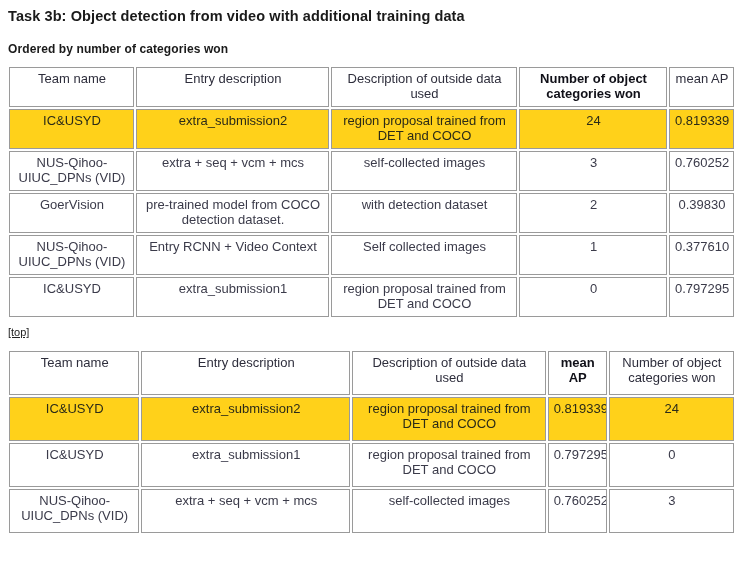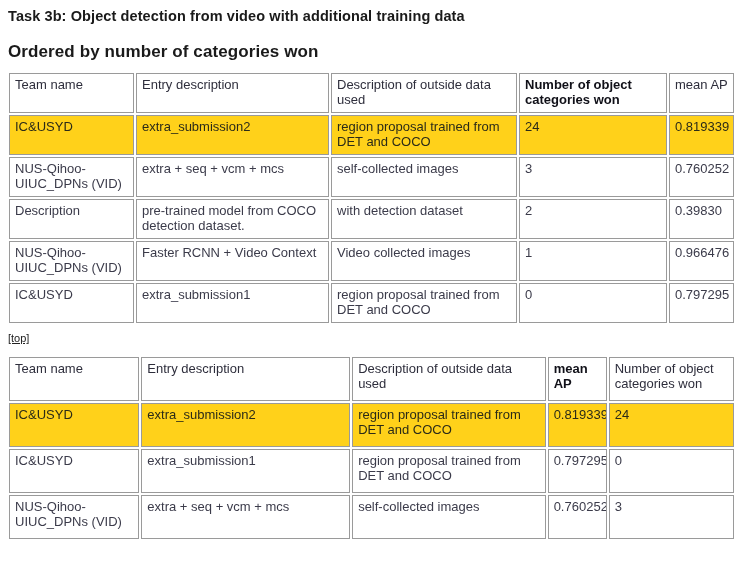--- a/index.html
+++ b/index.html
@@ -20,39 +20,39 @@
     box-sizing: border-box;
   }
   h1.task-title {
     font-size: 14.5px;
     font-weight: bold;
     color: #1a1a1a;
     margin: 2px 0 0 2px;
     letter-spacing: 0.1px;
   }
   .section-label {
-    font-size: 17px;
+    font-size: 12px;
     font-weight: bold;
     color: #1a1a1a;
     margin: 18px 0 0 2px;
     letter-spacing: 0.1px;
   }
   table.lb {
     border-collapse: separate;
     border-spacing: 2px;
     margin: 9px 0 0 1px;
     table-layout: fixed;
     background: #ffffff;
     font-size: 13px;
   }
   table.lb td, table.lb th {
     border: 1px solid #9a9a9a;
     padding: 3px 4px 3px 5px;
     vertical-align: top;
-    text-align: left;
+    text-align: center;
     font-weight: normal;
     font-size: 13px;
     line-height: 15px;
     color: #3b3b4a;
     background: #ffffff;
     overflow: hidden;
     margin-top: 29px;
   }
   table.lb th {
     color: #2e2e3c;
@@ -127,32 +127,32 @@
         <td>0.819339</td>
       </tr>
       <tr>
         <td>NUS-Qihoo-UIUC_DPNs (VID)</td>
         <td>extra + seq + vcm + mcs</td>
         <td>self-collected images</td>
         <td>3</td>
         <td>0.760252</td>
       </tr>
       <tr>
-        <td>Description</td>
+        <td>GoerVision</td>
         <td>pre-trained model from COCO detection dataset.</td>
         <td>with detection dataset</td>
         <td>2</td>
         <td>0.39830</td>
       </tr>
       <tr>
         <td>NUS-Qihoo-UIUC_DPNs (VID)</td>
-        <td>Faster RCNN + Video Context</td>
-        <td>Video collected images</td>
+        <td>Entry RCNN + Video Context</td>
+        <td>Self collected images</td>
         <td>1</td>
-        <td>0.966476</td>
+        <td>0.377610</td>
       </tr>
       <tr>
         <td>IC&amp;USYD</td>
         <td>extra_submission1</td>
         <td>region proposal trained from DET and COCO</td>
         <td>0</td>
         <td>0.797295</td>
       </tr>
     </tbody>
   </table>

